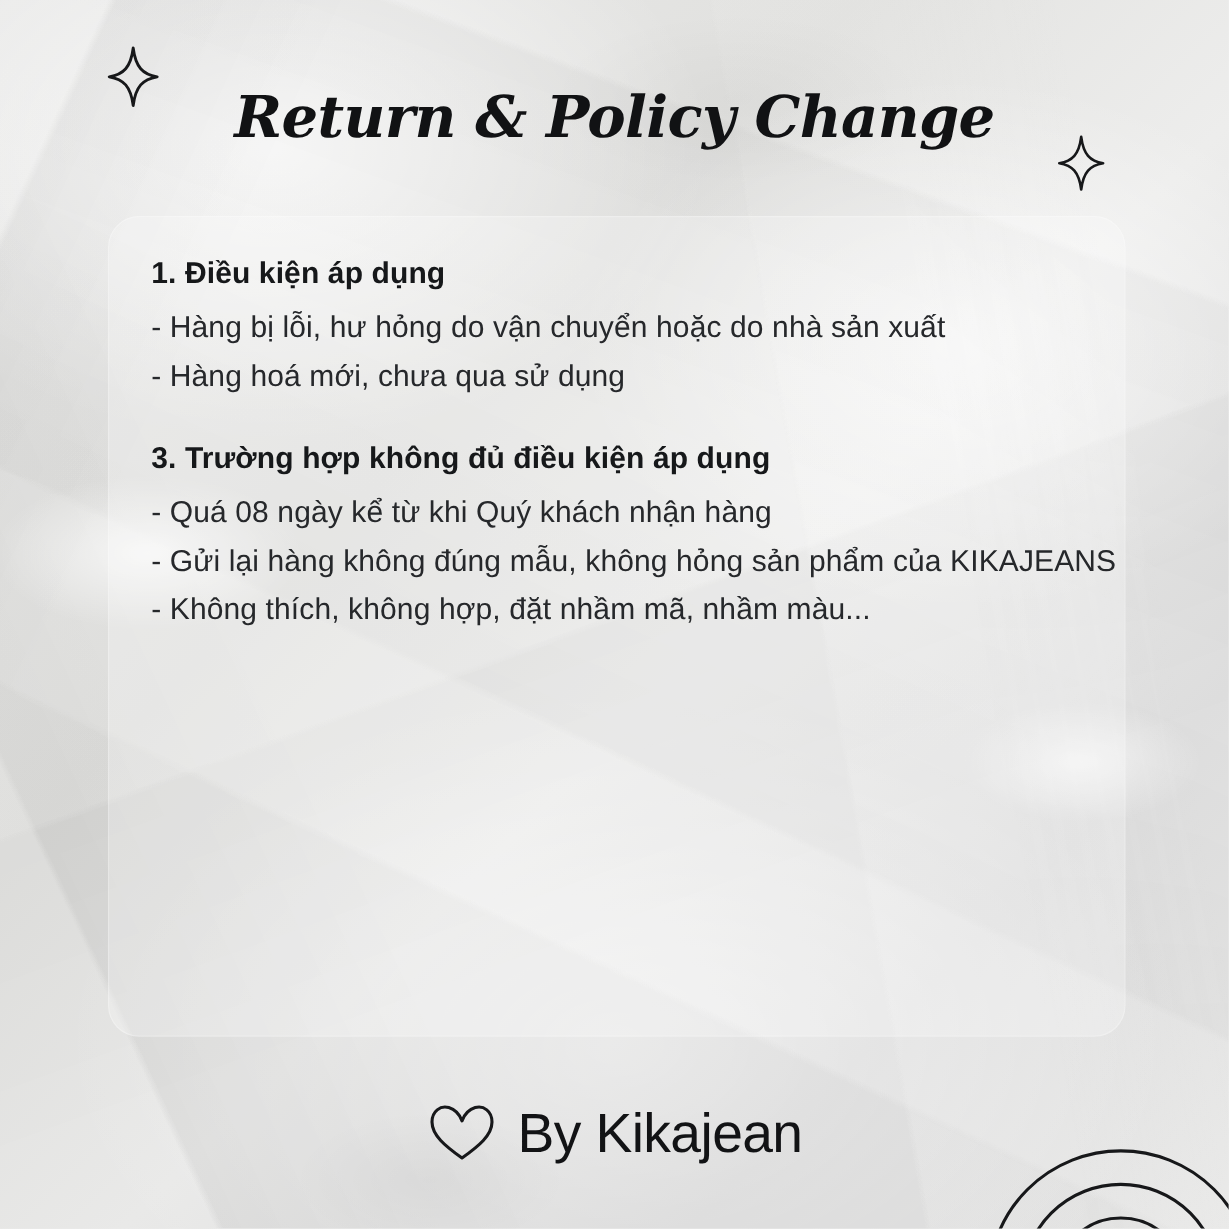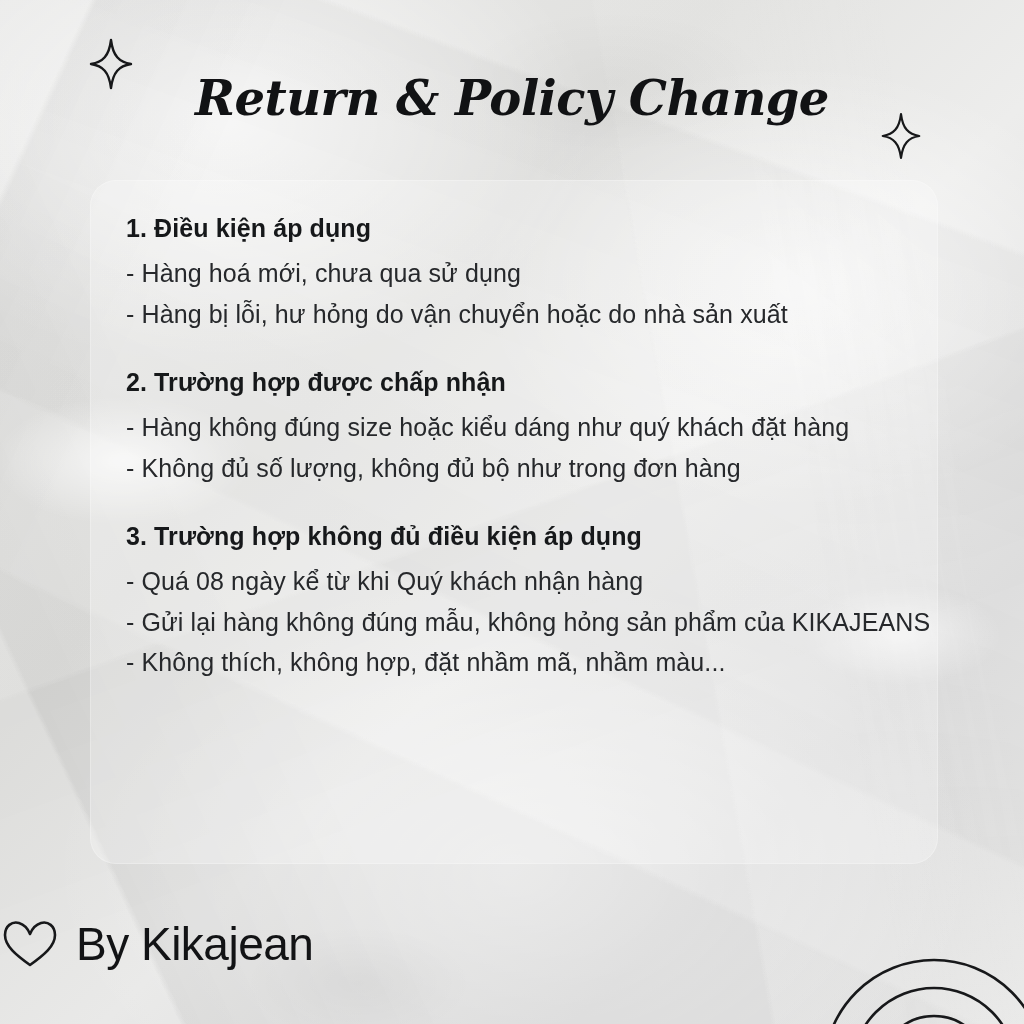--- a/index.html
+++ b/index.html
@@ -113,21 +113,21 @@
   }
 
   
   .footer {
     position: absolute;
     left: 0;
     top: 915px;
     width: 1024px;
     display: flex;
     align-items: center;
-    justify-content: flex-start;
+    justify-content: center;
     gap: 16px;
   }
   .footer-text {
     font-size: 46px;
     color: #121315;
     letter-spacing: -0.5px;
     font-weight: 400;
   }
   .heart-icon svg { display: block; }
 
@@ -159,29 +159,24 @@
   </div>
 
   <div class="title">Return &amp; Policy Change</div>
 
   <div class="card"></div>
 
   <div class="content">
 
     <div class="section">
       <div class="sec-head">1. Điều kiện áp dụng</div>
+      <div class="sec-line">- Hàng bị lỗi, hư hỏng do vận chuyển hoặc do nhà sản xuất</div>
       <div class="sec-line">- Hàng hoá mới, chưa qua sử dụng</div>
-      <div class="sec-line">- Hàng bị lỗi, hư hỏng do vận chuyển hoặc do nhà sản xuất</div>
     </div>
 
-    <div class="section">
-      <div class="sec-head">2. Trường hợp được chấp nhận</div>
-      <div class="sec-line">- Hàng không đúng size hoặc kiểu dáng như quý khách đặt hàng</div>
-      <div class="sec-line">- Không đủ số lượng, không đủ bộ như trong đơn hàng</div>
-    </div>
 
     <div class="section">
       <div class="sec-head">3. Trường hợp không đủ điều kiện áp dụng</div>
       <div class="sec-line">- Quá 08 ngày kể từ khi Quý khách nhận hàng</div>
       <div class="sec-line">- Gửi lại hàng không đúng mẫu, không hỏng sản phẩm của KIKAJEANS</div>
       <div class="sec-line">- Không thích, không hợp, đặt nhầm mã, nhầm màu...</div>
     </div>
 
   </div>
 

